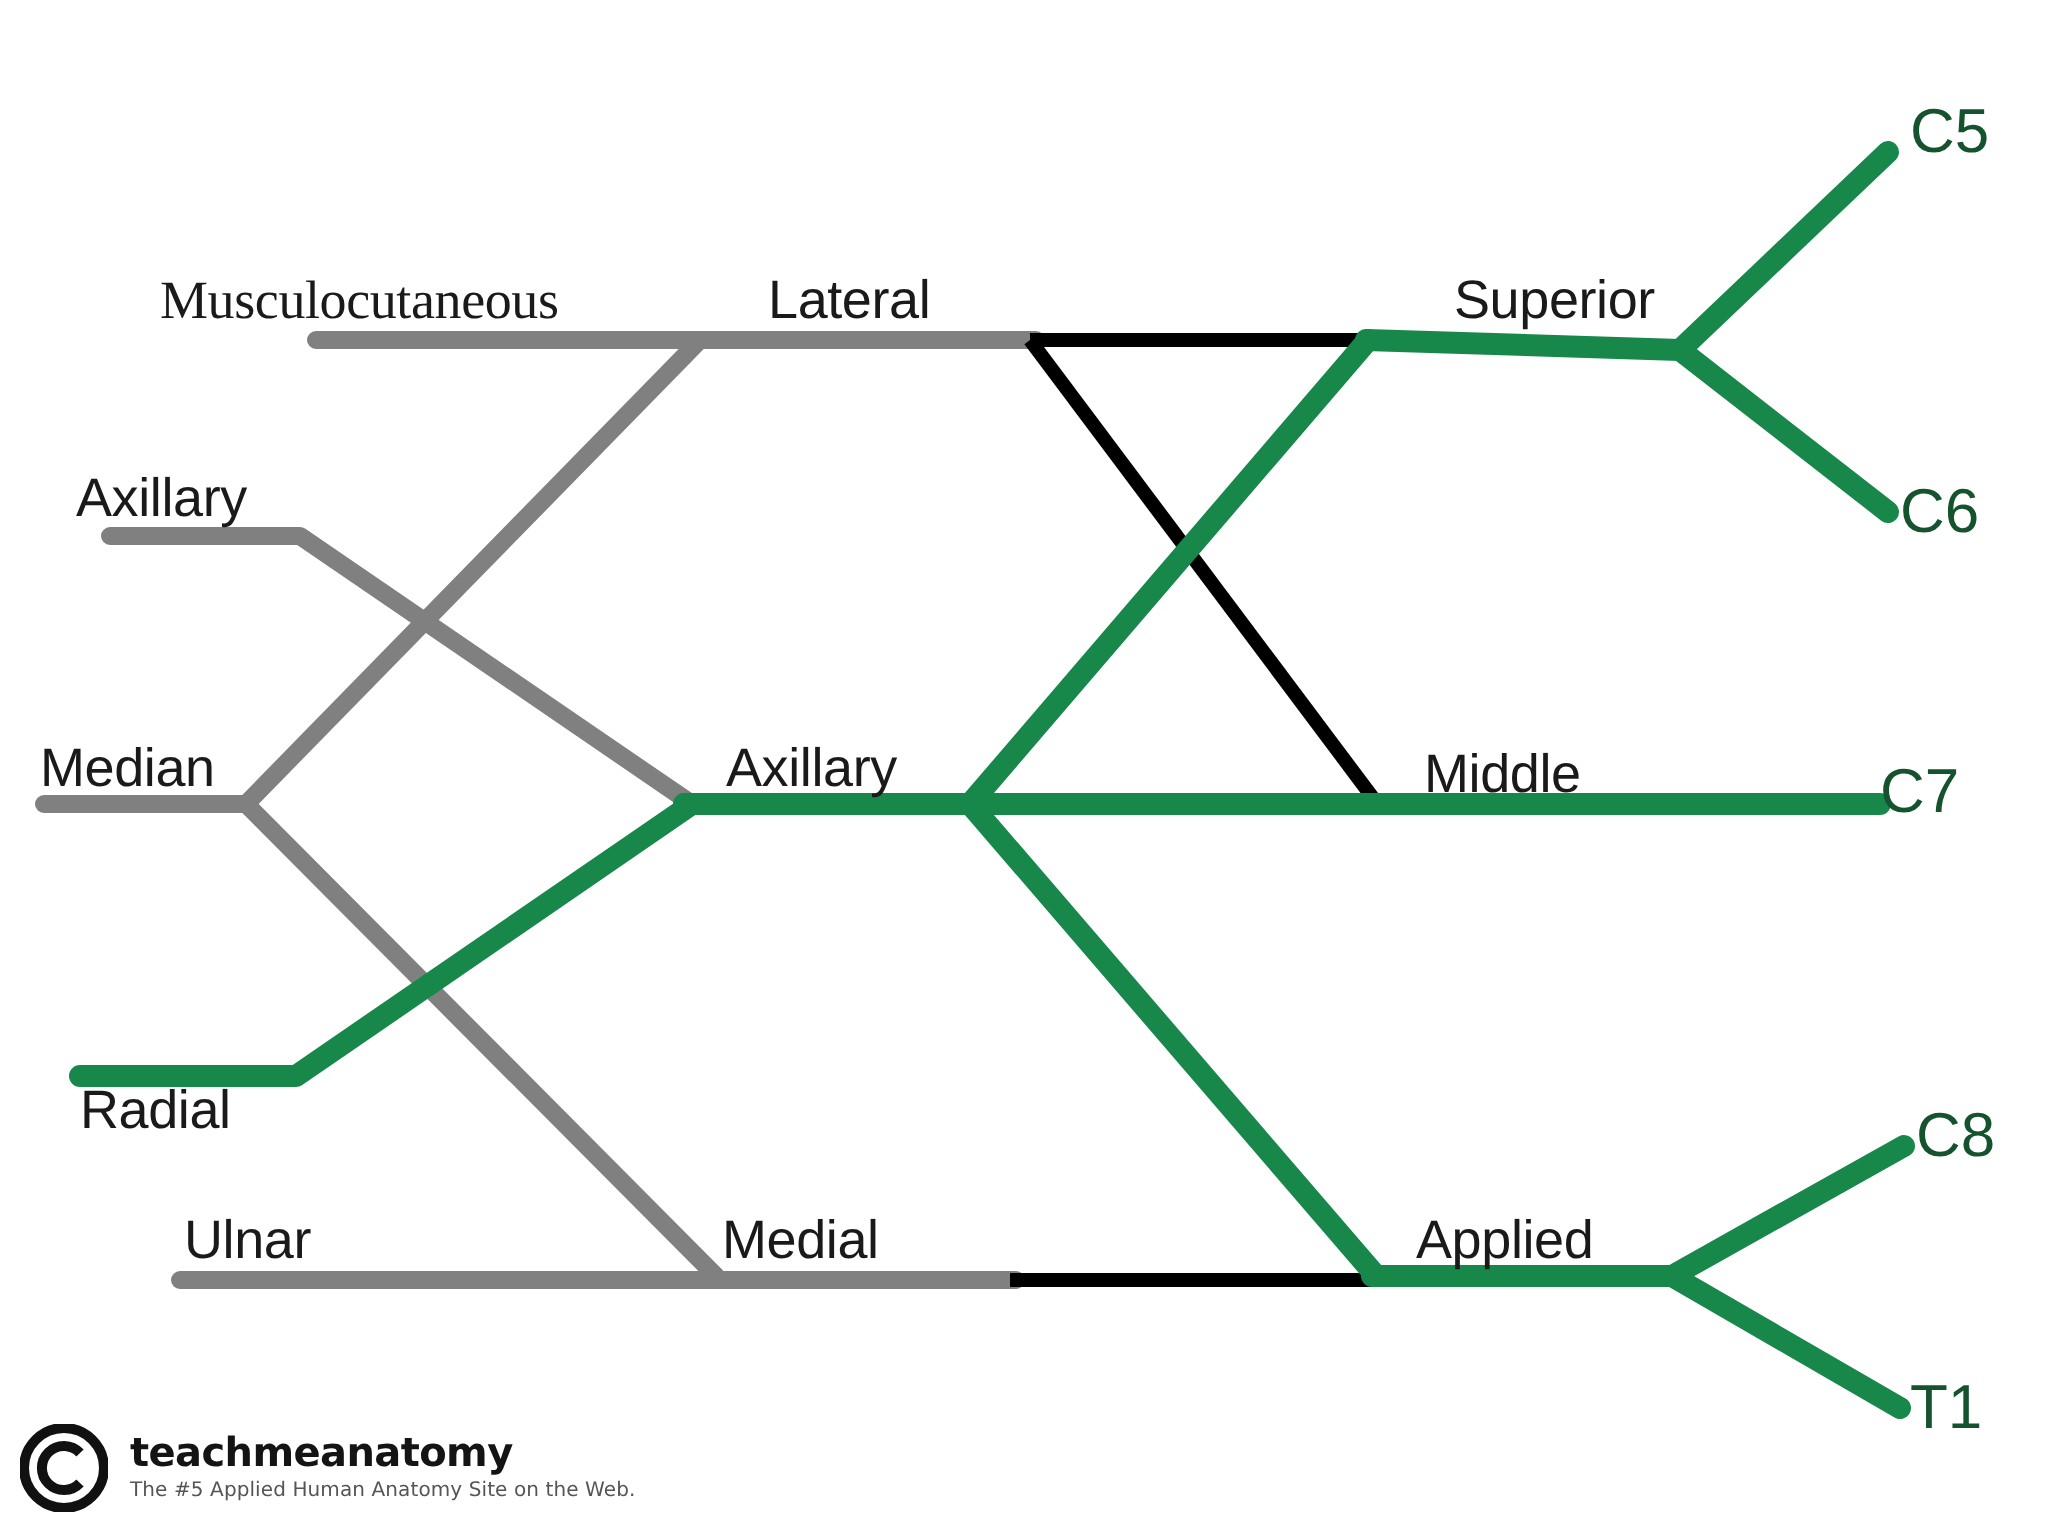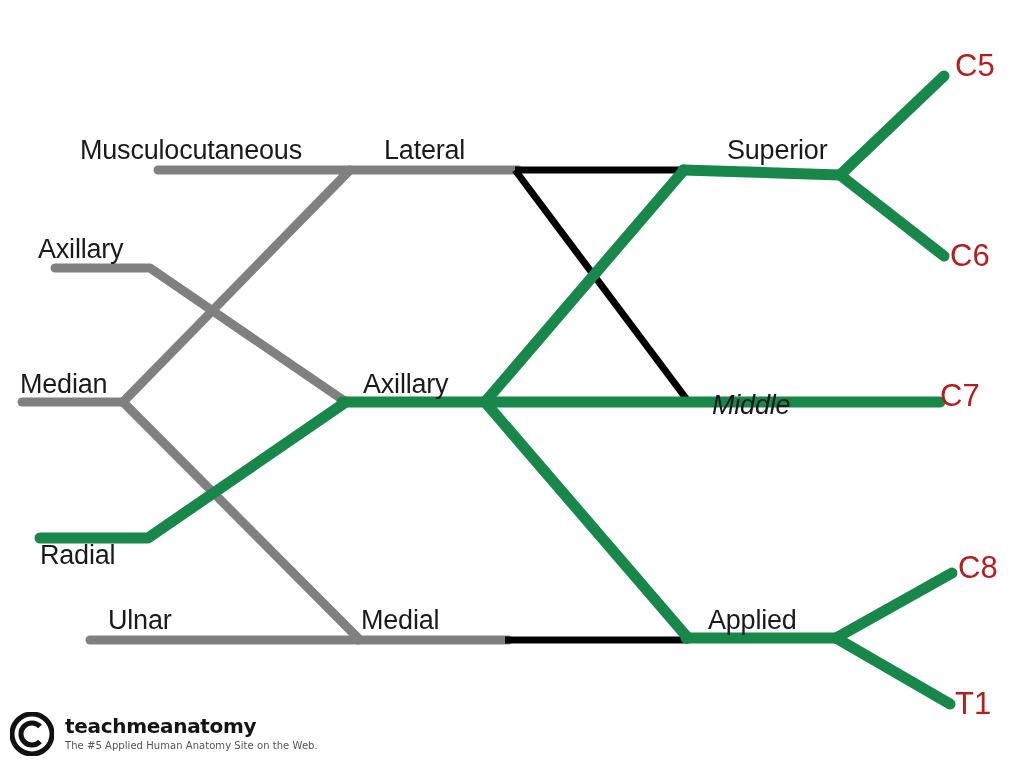--- a/index.html
+++ b/index.html
@@ -35,21 +35,21 @@
     color: #1a1a1a;
     white-space: nowrap;
     line-height: 1;
     letter-spacing: -0.2px;
   }
   .root-label {
     position: absolute;
     font-family: "Liberation Sans", sans-serif;
     font-size: 31px;
     font-weight: 400;
-    color: #b91c1c;
+    color: #14532d;
     white-space: nowrap;
     line-height: 1;
   }
   
   #brand-footer {
     position: absolute;
     left: 10px;
     top: 712px;
     display: flex;
     align-items: center;
@@ -135,32 +135,32 @@
       <path d="M 840 175 L 944 76"></path>
       <path d="M 840 175 L 944 256"></path>
 
       <path d="M 686 638 L 836 638"></path>
 
       <path d="M 836 638 L 952 573"></path>
       <path d="M 836 638 L 950 704"></path>
     </g>
   </svg>
 
-  <div class="node-label" style="left:80px; top:137px;">Musculocutaneous</div>
+  <div class="node-label" style="left:80px; top:137px;font-family:Liberation Serif, serif;">Musculocutaneous</div>
   <div class="node-label" style="left:38px; top:236px;">Axillary</div>
   <div class="node-label" style="left:20px; top:371px;">Median</div>
   <div class="node-label" style="left:40px; top:506px;margin-top:36px;">Radial</div>
-  <div class="node-label" style="left:108px; top:607px;">Ulnar</div>
+  <div class="node-label" style="left:92px; top:607px;">Ulnar</div>
 
   <div class="node-label" style="left:384px; top:137px;text-align:center;">Lateral</div>
   <div class="node-label" style="left:363px; top:371px;">Axillary</div>
   <div class="node-label" style="left:361px; top:607px;">Medial</div>
 
   <div class="node-label" style="left:691px; top:137px;margin-left:36px;">Superior</div>
-  <div class="node-label" style="left:712px; top:392px;font-style:italic;">Middle</div>
+  <div class="node-label" style="left:712px; top:374px;">Middle</div>
   <div class="node-label" style="left:708px; top:607px;">Applied</div>
 
   <div class="root-label" style="left:955px; top:50px;">C5</div>
   <div class="root-label" style="left:950px; top:240px;">C6</div>
   <div class="root-label" style="left:940px; top:380px;">C7</div>
   <div class="root-label" style="left:958px; top:552px;">C8</div>
   <div class="root-label" style="left:955px; top:688px;">T1</div>
 
   <div id="brand-footer">
     <svg id="brand-mark" viewBox="0 0 44 44" xmlns="http://www.w3.org/2000/svg">

